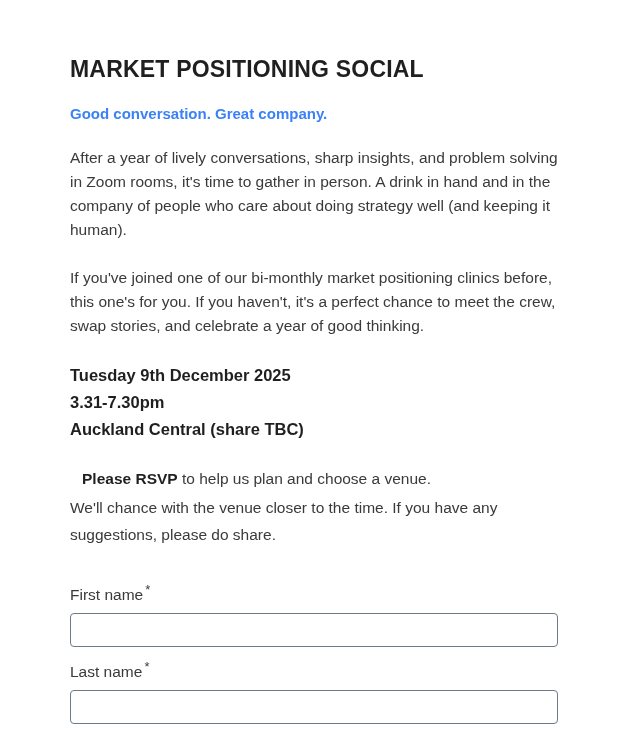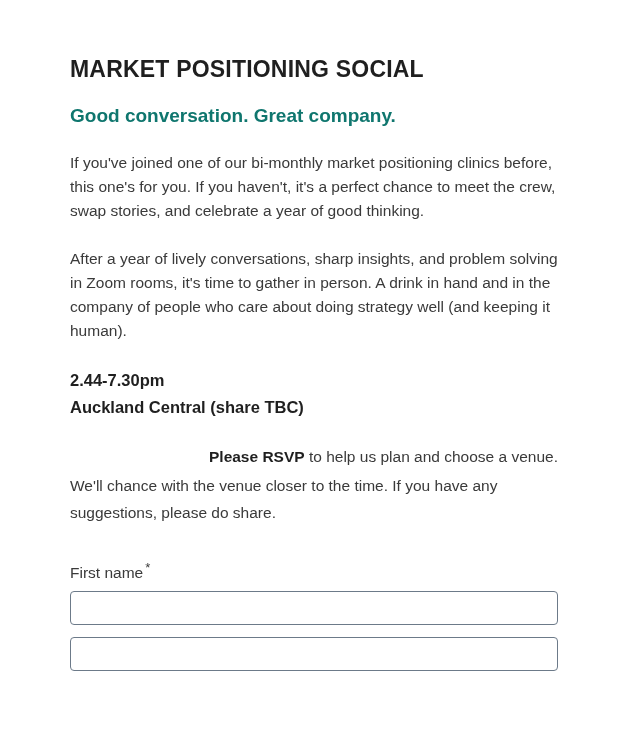--- a/index.html
+++ b/index.html
@@ -23,23 +23,23 @@
   }
   .event-title {
     font-size: 23px;
     font-weight: bold;
     letter-spacing: 0.2px;
     color: #1f1f1f;
     margin: 0 0 22px 0;
     line-height: 1.15;
   }
   .tagline {
-    font-size: 19px;
+    font-size: 15px;
     font-weight: bold;
-    color: #0f766e;
+    color: #3b82f6;
     margin: 0 0 22px 0;
     line-height: 1.3;
   }
   .para {
     font-size: 15.5px;
     line-height: 24px;
     color: #3a3a3a;
     margin: 0 0 24px 0;
     max-width: 490px;
   }
@@ -50,21 +50,20 @@
     font-size: 16.5px;
     font-weight: bold;
     color: #1f1f1f;
     line-height: 27px;
   }
   .rsvp-line {
     font-size: 15.5px;
     line-height: 24px;
     color: #3a3a3a;
     margin: 0 0 3px 12px;
-    text-align: right;
   }
   .rsvp-line .strong {
     font-weight: bold;
     color: #1f1f1f;
   }
   .closing {
     font-size: 15.5px;
     line-height: 27px;
     color: #3a3a3a;
     margin: 0 0 28px 0;
@@ -105,39 +104,41 @@
 </style>
 </head>
 <body>
 
 <div class="page">
 
   <h1 class="event-title">MARKET POSITIONING SOCIAL</h1>
 
   <div class="tagline">Good conversation. Great company.</div>
 
+  <p class="para">After a year of lively conversations, sharp insights, and problem solving in Zoom rooms, it's time to gather in person. A drink in hand and in the company of people who care about doing strategy well (and keeping it human).</p>
+
   <p class="para">If you've joined one of our bi-monthly market positioning clinics before, this one's for you. If you haven't, it's a perfect chance to meet the crew, swap stories, and celebrate a year of good thinking.</p>
 
-  <p class="para">After a year of lively conversations, sharp insights, and problem solving in Zoom rooms, it's time to gather in person. A drink in hand and in the company of people who care about doing strategy well (and keeping it human).</p>
-
   <div class="details">
-    <div>2.44-7.30pm</div>
+    <div>Tuesday 9th December 2025</div>
+    <div>3.31-7.30pm</div>
     <div>Auckland Central (share TBC)</div>
   </div>
 
   <p class="rsvp-line"><span class="strong">Please RSVP</span><span> to help us plan and choose a venue.</span></p>
 
   <p class="closing">We'll chance with the venue closer to the time. If you have any suggestions, please do share.</p>
 
   <form class="form">
 
     <div class="field">
       <label class="field-label"><span>First name</span><span class="req">*</span></label>
       <input class="text-input" type="text" value="" style="">
     </div>
 
     <div class="field">
+      <label class="field-label"><span>Last name</span><span class="req">*</span></label>
       <input class="text-input" type="text" value="" style="">
     </div>
 
   </form>
 
 </div>
 
 </body></html>

